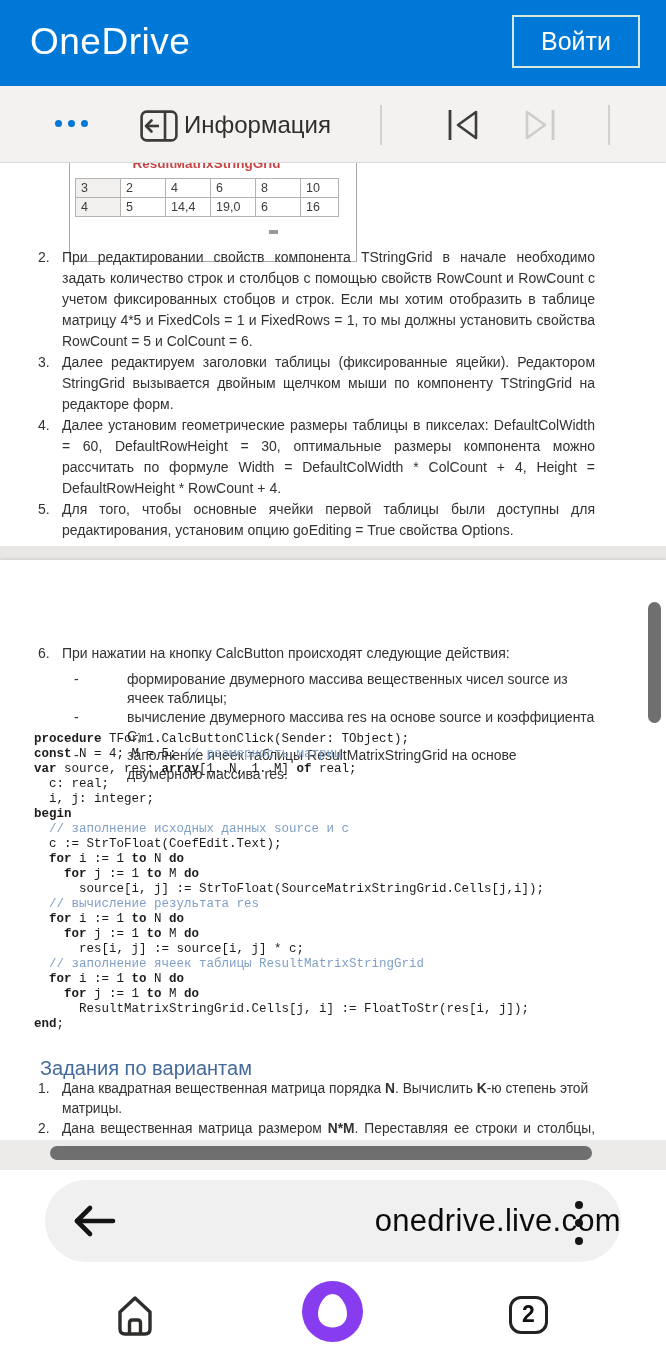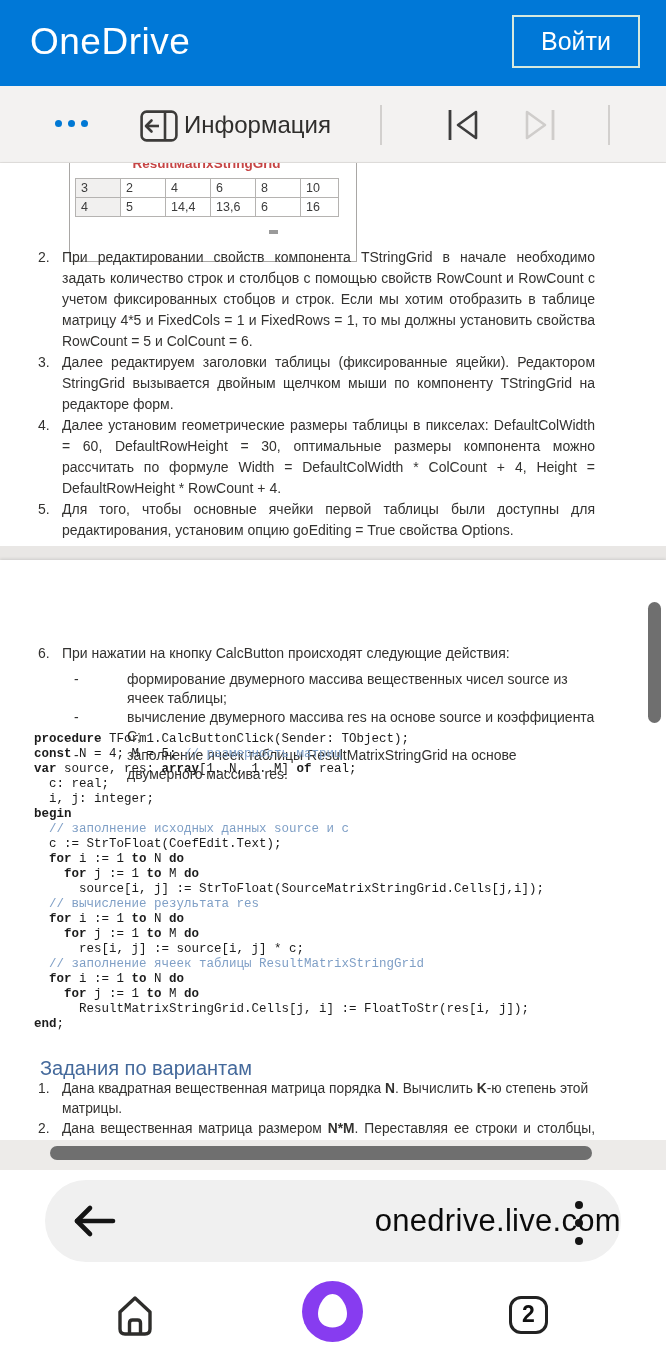--- a/index.html
+++ b/index.html
@@ -162,21 +162,21 @@
               <td>2</td>
               <td>4</td>
               <td>6</td>
               <td>8</td>
               <td>10</td>
             </tr>
             <tr>
               <td class="fixed">4</td>
               <td>5</td>
               <td>14,4</td>
-              <td>13,6</td>
+              <td>19,0</td>
               <td>6</td>
               <td>16</td>
             </tr>
           </tbody>
         </table>
       <div class="doc-list" id="p1-items">
           <div class="doc-item"><span class="num">2.</span><span>При редактировании свойств компонента TStringGrid в начале необходимо задать количество строк и столбцов с помощью свойств RowCount и RowCount с учетом фиксированных стобцов и строк. Если мы хотим отобразить в таблице матрицу 4*5 и FixedCols = 1 и FixedRows = 1, то мы должны установить свойства RowCount = 5 и ColCount = 6.</span></div>
           <div class="doc-item"><span class="num">3.</span><span>Далее редактируем заголовки таблицы (фиксированные яцейки). Редактором StringGrid вызывается двойным щелчком мыши по компоненту TStringGrid на редакторе форм.</span></div>
           <div class="doc-item"><span class="num">4.</span><span>Далее установим геометрические размеры таблицы в пикселах: DefaultColWidth = 60, DefaultRowHeight = 30, оптимальные размеры компонента можно рассчитать по формуле Width = DefaultColWidth * ColCount + 4, Height = DefaultRowHeight * RowCount + 4.</span></div>
           <div class="doc-item"><span class="num">5.</span><span>Для того, чтобы основные ячейки первой таблицы были доступны для редактирования, установим опцию goEditing = True свойства Options.</span></div>

